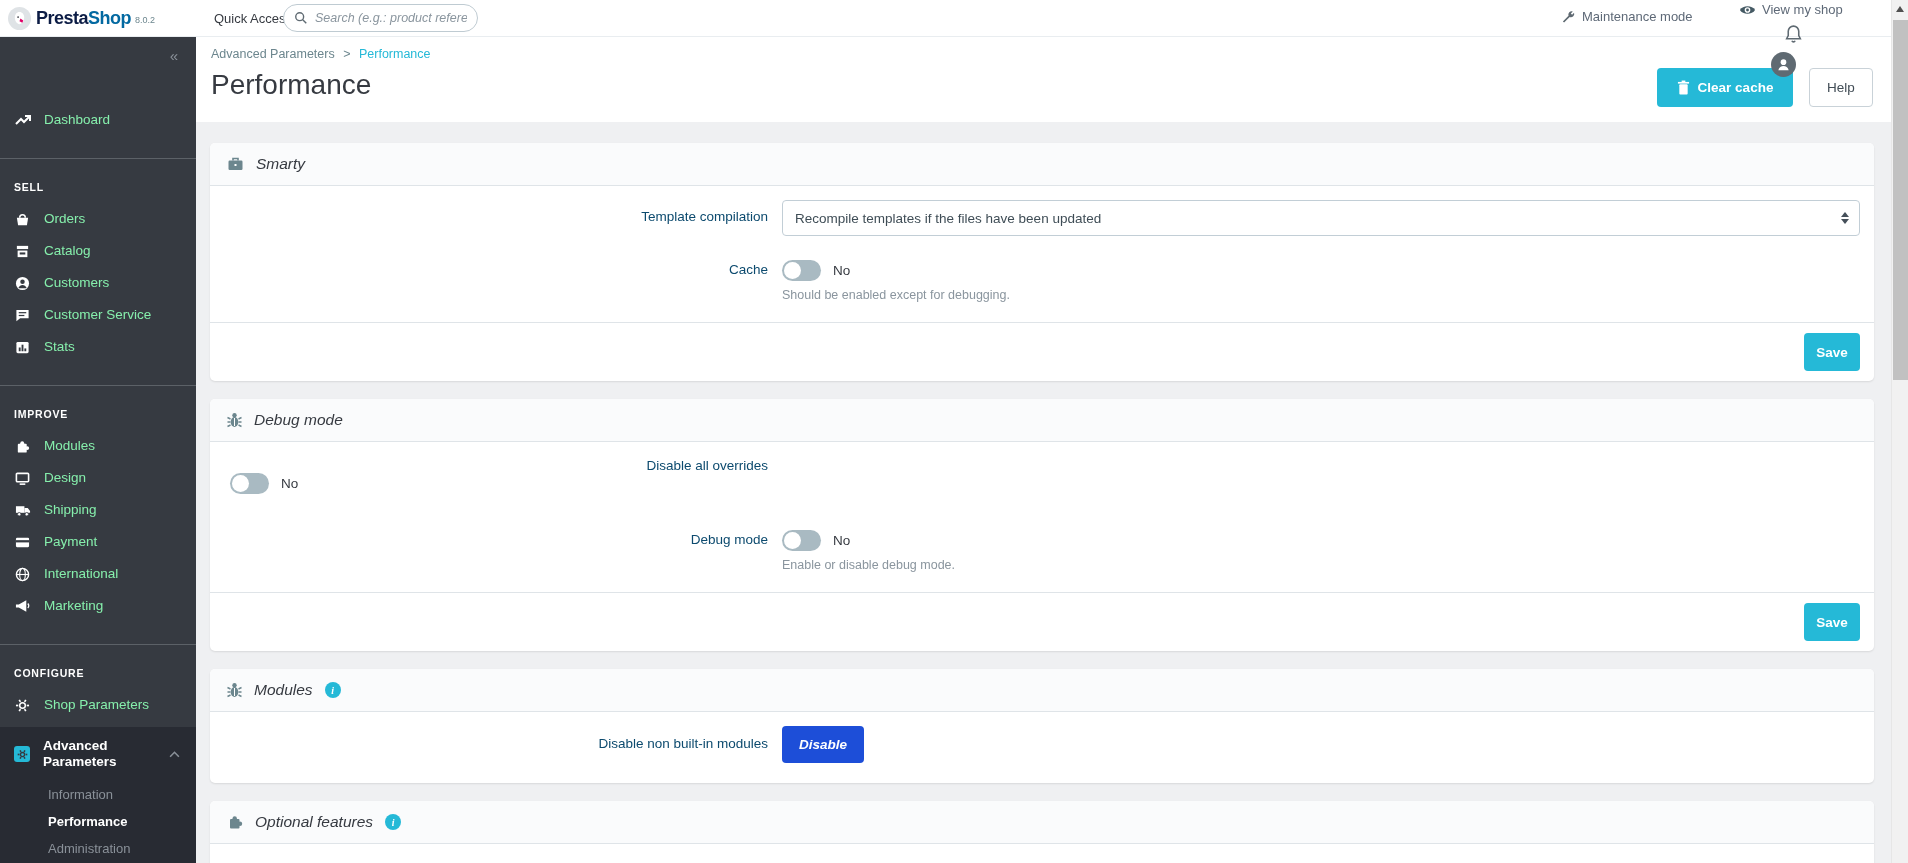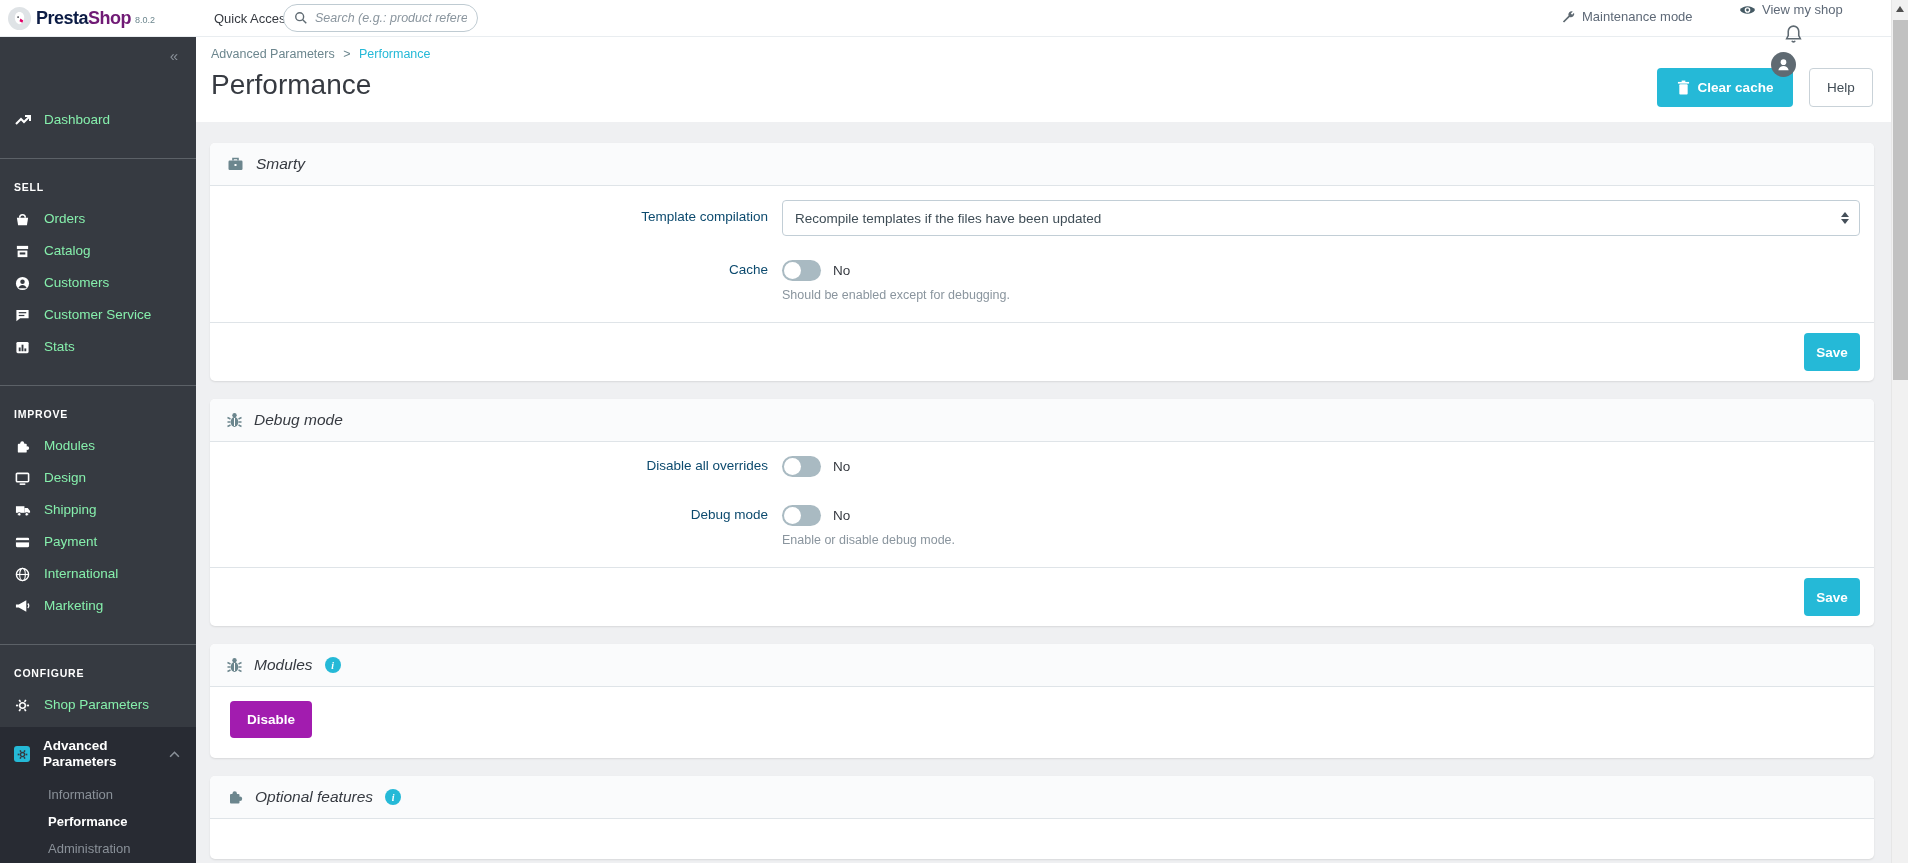--- a/index.html
+++ b/index.html
@@ -8,21 +8,21 @@
     font-family:"Liberation Sans","DejaVu Sans",sans-serif;
     background:#fff; color:#363a41; position:relative;
   }
   
   .topbar { position:absolute; left:0; top:0; width:1891px; height:37px; background:#fff;
             border-bottom:1px solid #e9edf0; display:flex; align-items:center; z-index:20; }
   .brand { width:196px; display:flex; align-items:center; padding-left:8px; cursor:pointer; }
   .mascot { width:23px; height:23px; border-radius:50%; background:#dfe3e6; display:inline-flex;
             align-items:center; justify-content:center; margin-right:5px; }
   .brand-presta { font-size:18px; font-weight:bold; color:#0c1c45; letter-spacing:-.5px; }
-  .brand-shop   { font-size:18px; font-weight:bold; color:#701a75; letter-spacing:-.5px; }
+  .brand-shop   { font-size:18px; font-weight:bold; color:#0369a1; letter-spacing:-.5px; }
   .brand-ver { font-size:9px; color:#6c868e; margin-left:4px; margin-top:4px; }
   .quick-access { font-size:13px; color:#363a41; margin-left:18px; cursor:pointer; display:flex; align-items:center; }
   .caret-down { width:0; height:0; border-left:4px solid transparent; border-right:4px solid transparent;
                 border-top:5px solid #363a41; margin-left:6px; display:inline-block; }
   .search-box { position:absolute; left:283px; top:4px; width:195px; height:28px; border:1px solid #bfcbd2;
                 border-radius:15px; display:flex; align-items:center; padding:0 10px; background:#fff; }
   .search-box svg { flex:0 0 auto; }
   .search-box input { border:none; outline:none; font-size:12.5px; font-style:italic; color:#363a41;
                       width:100%; margin-left:7px; font-family:inherit; background:transparent; }
   .search-box input::placeholder { color:#8a959e; }
@@ -85,21 +85,21 @@
                 flex-direction:column; gap:2px; pointer-events:none; }
   .tri-up { width:0; height:0; border-left:4px solid transparent; border-right:4px solid transparent; border-bottom:5px solid #45505a; }
   .tri-dn { width:0; height:0; border-left:4px solid transparent; border-right:4px solid transparent; border-top:5px solid #45505a; }
   .toggle-row { display:flex; align-items:center; }
   .switch { width:39px; height:21px; border-radius:11px; background:#a9bac2; position:relative; cursor:pointer; flex:0 0 auto; }
   .switch::after { content:""; position:absolute; left:2px; top:2px; width:17px; height:17px; border-radius:50%; background:#fff; }
   .toggle-label { font-size:13.5px; color:#363a41; margin-left:12px; }
   .help-text { font-size:12.5px; color:#8a959e; margin-top:7px; }
   .panel-footer { border-top:1px solid #dfe4e8; padding:10px 14px; display:flex; justify-content:flex-end; }
   .btn-save { background:#25b9d7; color:#fff; font-weight:bold; border:none; width:56px; height:38px; }
-  .btn-disable { background:#a21caf; color:#fff; font-weight:bold; border:none; width:82px; height:37px; }
+  .btn-disable { background:#1d4ed8; color:#fff; font-weight:bold; border:none; width:82px; height:37px;font-style:italic; }
   
   .scrollbar { position:absolute; right:0; top:0; width:17px; height:863px; background:#f1f1f1;
                border-left:1px solid #e6e6e6; z-index:40; }
   .scroll-arrow { width:100%; height:17px; display:flex; align-items:center; justify-content:center; }
   .scroll-arrow .tri { width:0; height:0; border-left:4px solid transparent; border-right:4px solid transparent;
                        border-bottom:6px solid #505050; }
   .scroll-thumb { position:absolute; left:1px; top:20px; width:15px; height:360px; background:#c1c1c1; cursor:grab; }
 </style>
 </head>
 <body>
@@ -412,21 +412,21 @@
                 <line x1="11.5" y1="7" x2="14.5" y2="5.5"></line>
                 <line x1="11.5" y1="10" x2="14.5" y2="10"></line>
                 <line x1="11.5" y1="13" x2="14.5" y2="14.5"></line>
               </g>
               <line x1="7.5" y1="6" x2="7.5" y2="14" stroke="#fff" stroke-width="1"></line>
             </svg>
         </span>
         <span class="panel-title">Debug mode</span>
       </div>
       <div class="panel-body">
-        <div class="form-row" style="margin-bottom:28px;">
+        <div class="form-row" style="margin-bottom:36px;flex-direction:column;">
           <label class="form-label mid">Disable all overrides</label>
           <div class="form-field">
             <div class="toggle-row">
               <span class="switch"></span>
               <span class="toggle-label">No</span>
             </div>
           </div>
         </div>
         <div class="form-row">
           <label class="form-label mid">Debug mode</label>
@@ -459,20 +459,21 @@
                 <line x1="11.5" y1="13" x2="14.5" y2="14.5"></line>
               </g>
               <line x1="7.5" y1="6" x2="7.5" y2="14" stroke="#fff" stroke-width="1"></line>
             </svg>
         </span>
         <span class="panel-title">Modules</span>
         <span class="info-badge">i</span>
       </div>
       <div class="panel-body">
         <div class="form-row">
+          <label class="form-label" style="padding-top:10px;">Disable non built-in modules</label>
           <div class="form-field">
             <button class="btn btn-disable">Disable</button>
           </div>
         </div>
       </div>
     </section>
 
     <section class="panel">
       <div class="panel-header">
         <span class="picon">

